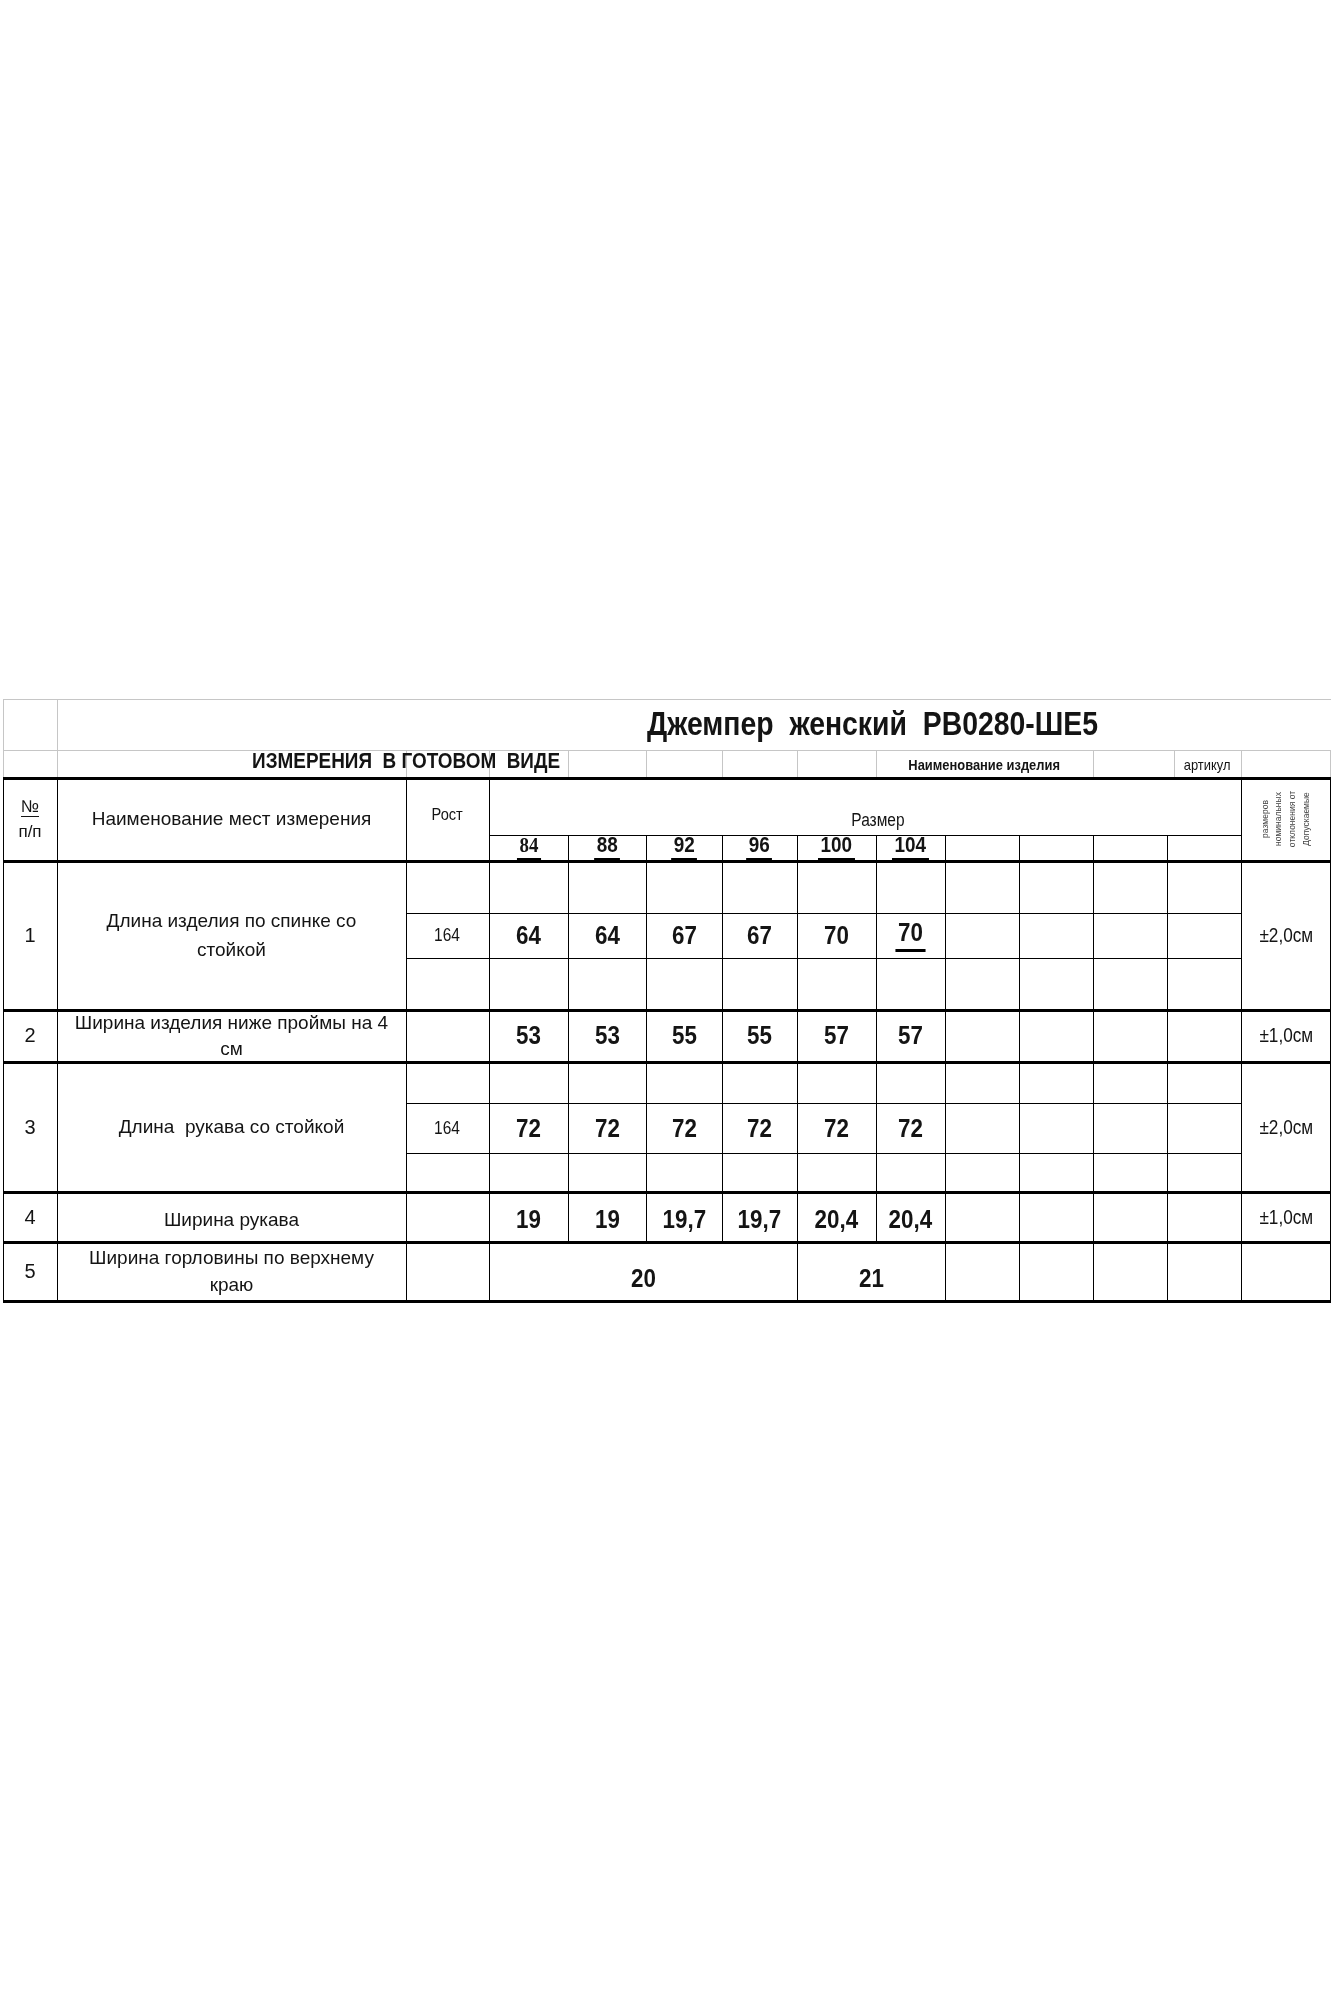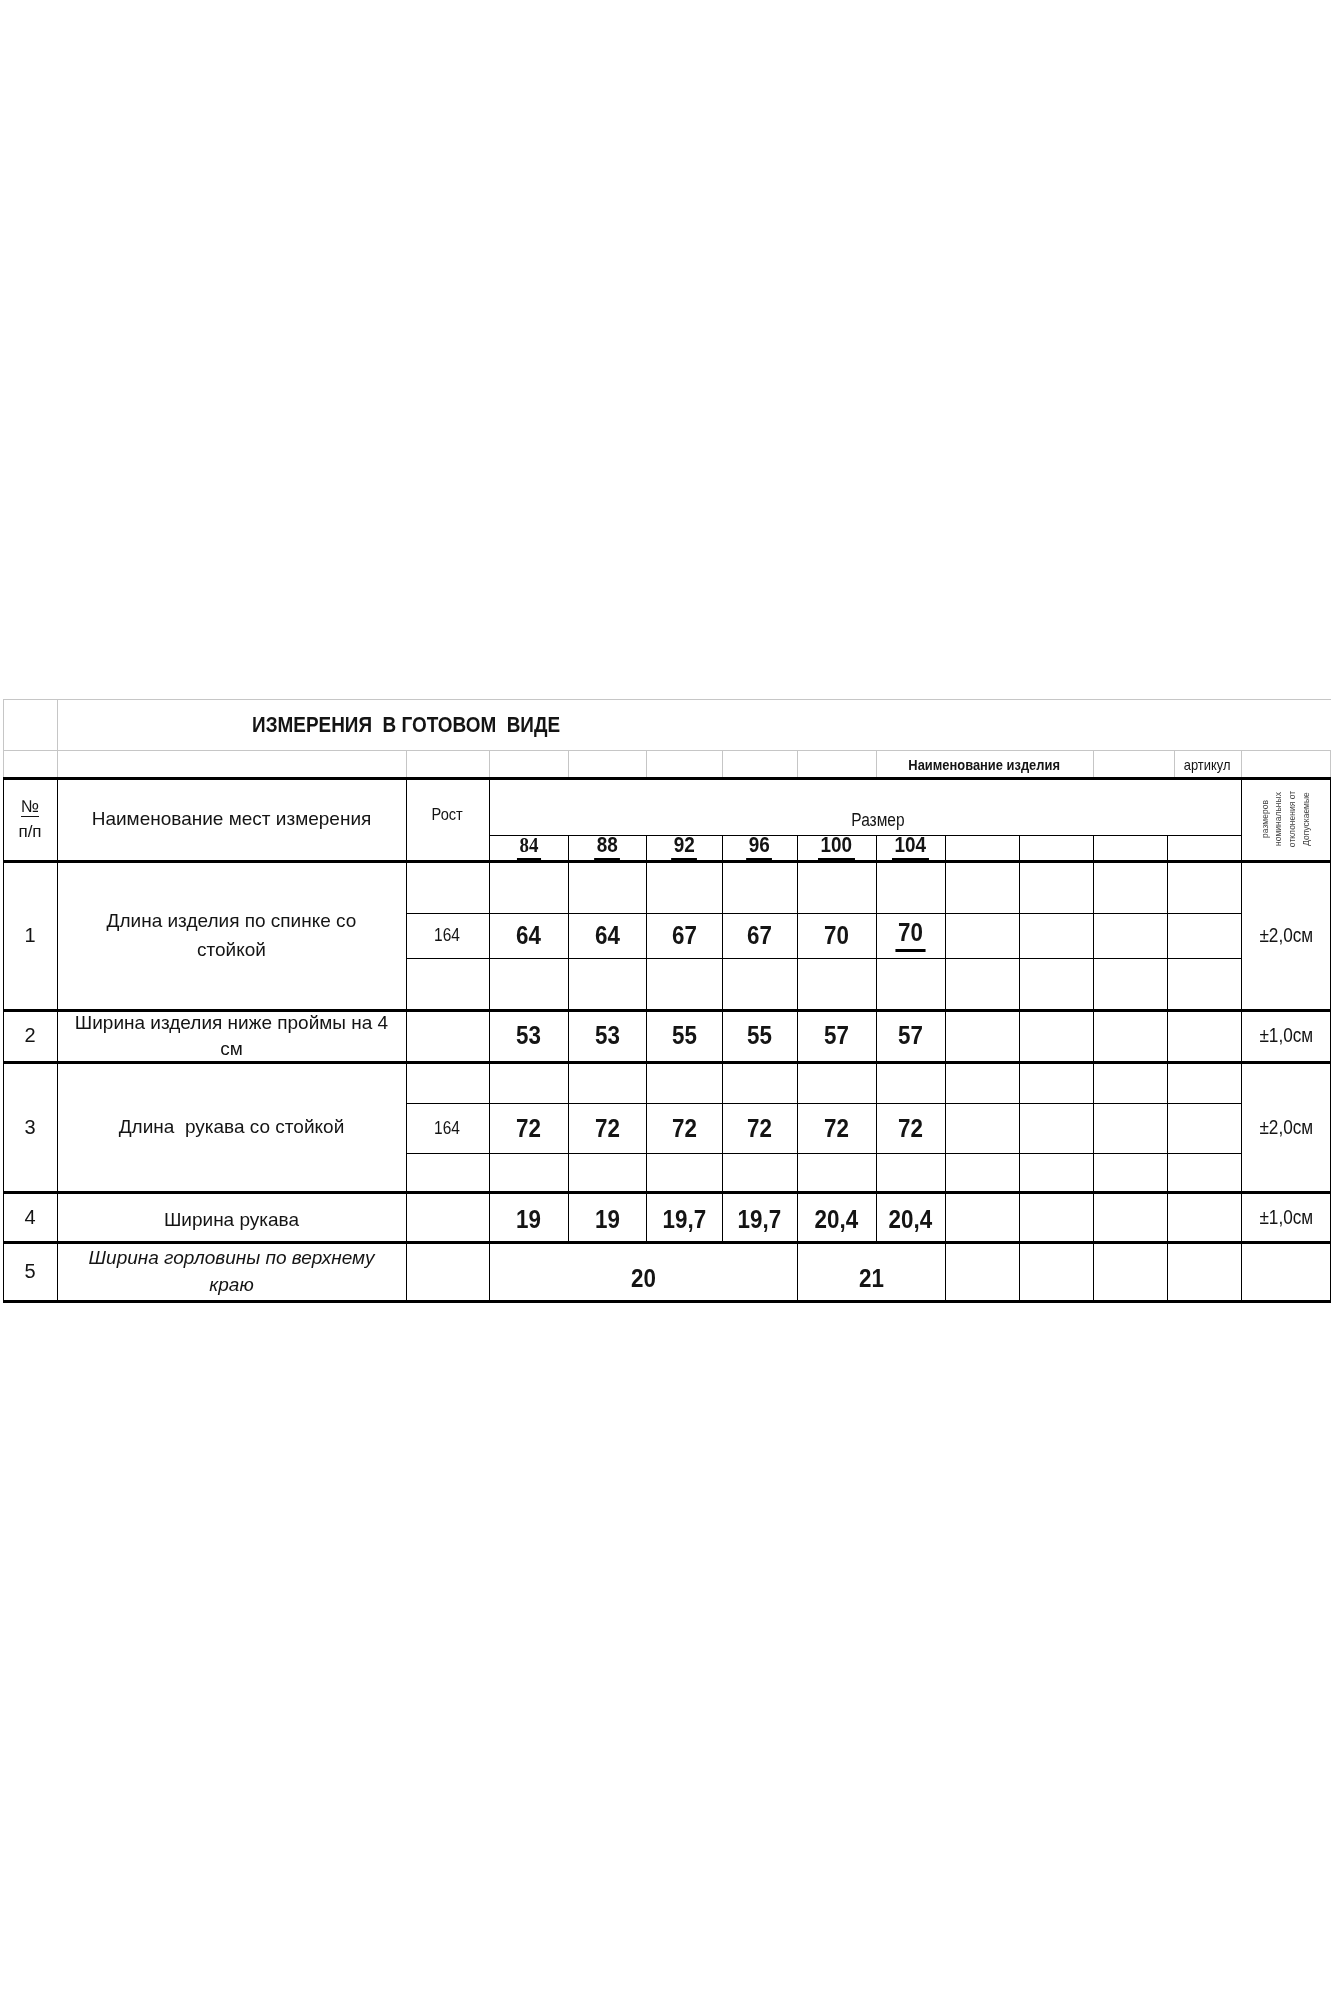--- a/index.html
+++ b/index.html
@@ -7,21 +7,21 @@
         font-family:"Liberation Sans",sans-serif;color:#111;overflow:hidden;}
   
   .ln{position:absolute;background:#000;}
   .gln{position:absolute;background:#c6c6c6;}
   
   .cell{position:absolute;display:flex;align-items:center;justify-content:center;
         text-align:center;box-sizing:border-box;color:#141414;}
   .cond{display:inline-block;transform:scaleX(.86);white-space:pre;}
   .wrap{max-width:320px;line-height:1.5;}
   .u3{border-bottom:3px solid #000;padding:0 3px 2px 3px;line-height:1.05;}
-  .f-title{font-size:22px;font-weight:bold;}
+  .f-title{font-size:22px;font-weight:bold;margin-top:36px;}
   .f-product{font-size:33px;font-weight:bold;}
   .f-sub{font-size:15px;}
   .f-head{font-size:19px;}
   .f-npp{font-size:17px;line-height:1.5;}
   .f-rost{font-size:17px;}
   .f-razmer{font-size:18px;padding-left:25px;}
   .f-size{font-size:22px;font-weight:bold;}
   .f-rowlabel{font-size:19px;}
   .f-rownum{font-size:20px;}
   .f-164{font-size:18px;}
@@ -77,20 +77,23 @@
   <div class="ln" style="left:945px;top:835px;width:1px;height:468px"></div>
   <div class="ln" style="left:1019px;top:835px;width:1px;height:468px"></div>
   <div class="ln" style="left:1093px;top:835px;width:1px;height:468px"></div>
   <div class="ln" style="left:1167px;top:835px;width:1px;height:468px"></div>
   <div class="ln" style="left:1241px;top:777px;width:1px;height:526px"></div>
   <div class="ln" style="left:1330px;top:777px;width:1px;height:526px"></div>
 
   <div class="cell f-title" style="left:57px;top:699px;width:511px;height:51px;justify-content:flex-end;padding-right:8px;">
     <span class="cond" style="transform-origin:right center;">ИЗМЕРЕНИЯ  В ГОТОВОМ  ВИДЕ</span>
   </div>
+  <div class="cell f-product" style="left:568px;top:697px;width:765px;height:53px;justify-content:flex-start;padding-left:79px;">
+    <span class="cond" style="transform-origin:left center;">Джемпер  женский  РВ0280-ШЕ5</span>
+  </div>
 
   <div class="cell f-sub" style="left:876px;top:750px;width:217px;height:28px;font-weight:bold;">
     <span class="cond">Наименование изделия</span>
   </div>
   <div class="cell f-sub" style="left:1174px;top:750px;width:67px;height:28px;">
     <span class="cond">артикул</span>
   </div>
 
   <div class="cell f-npp" style="left:3px;top:777px;width:54px;height:84px;">
     <div>
@@ -250,21 +253,21 @@
   <div class="cell f-val" style="left:876px;top:1197px;width:69px;height:44px;">
       <span class="cond">20,4</span>
     </div>
   <div class="cell f-tol" style="left:1241px;top:1193px;width:90px;height:48px;">
       <span class="cond">±1,0см</span>
     </div>
 
   <div class="cell f-rownum" style="left:3px;top:1243px;width:54px;height:57px;">
       <span>5</span>
     </div>
-  <div class="cell f-rowlabel" style="left:57px;top:1243px;width:349px;height:57px;font-style:italic;">
+  <div class="cell f-rowlabel" style="left:57px;top:1243px;width:349px;height:57px;">
       <span class="wrap" style="line-height:1.4;">Ширина горловины по верхнему краю</span>
     </div>
   <div class="cell f-val" style="left:489px;top:1243px;width:308px;height:57px;padding-top:14px;">
       <span class="cond">20</span>
     </div>
   <div class="cell f-val" style="left:797px;top:1243px;width:148px;height:57px;padding-top:14px;">
       <span class="cond">21</span>
     </div>
 
 </div>

